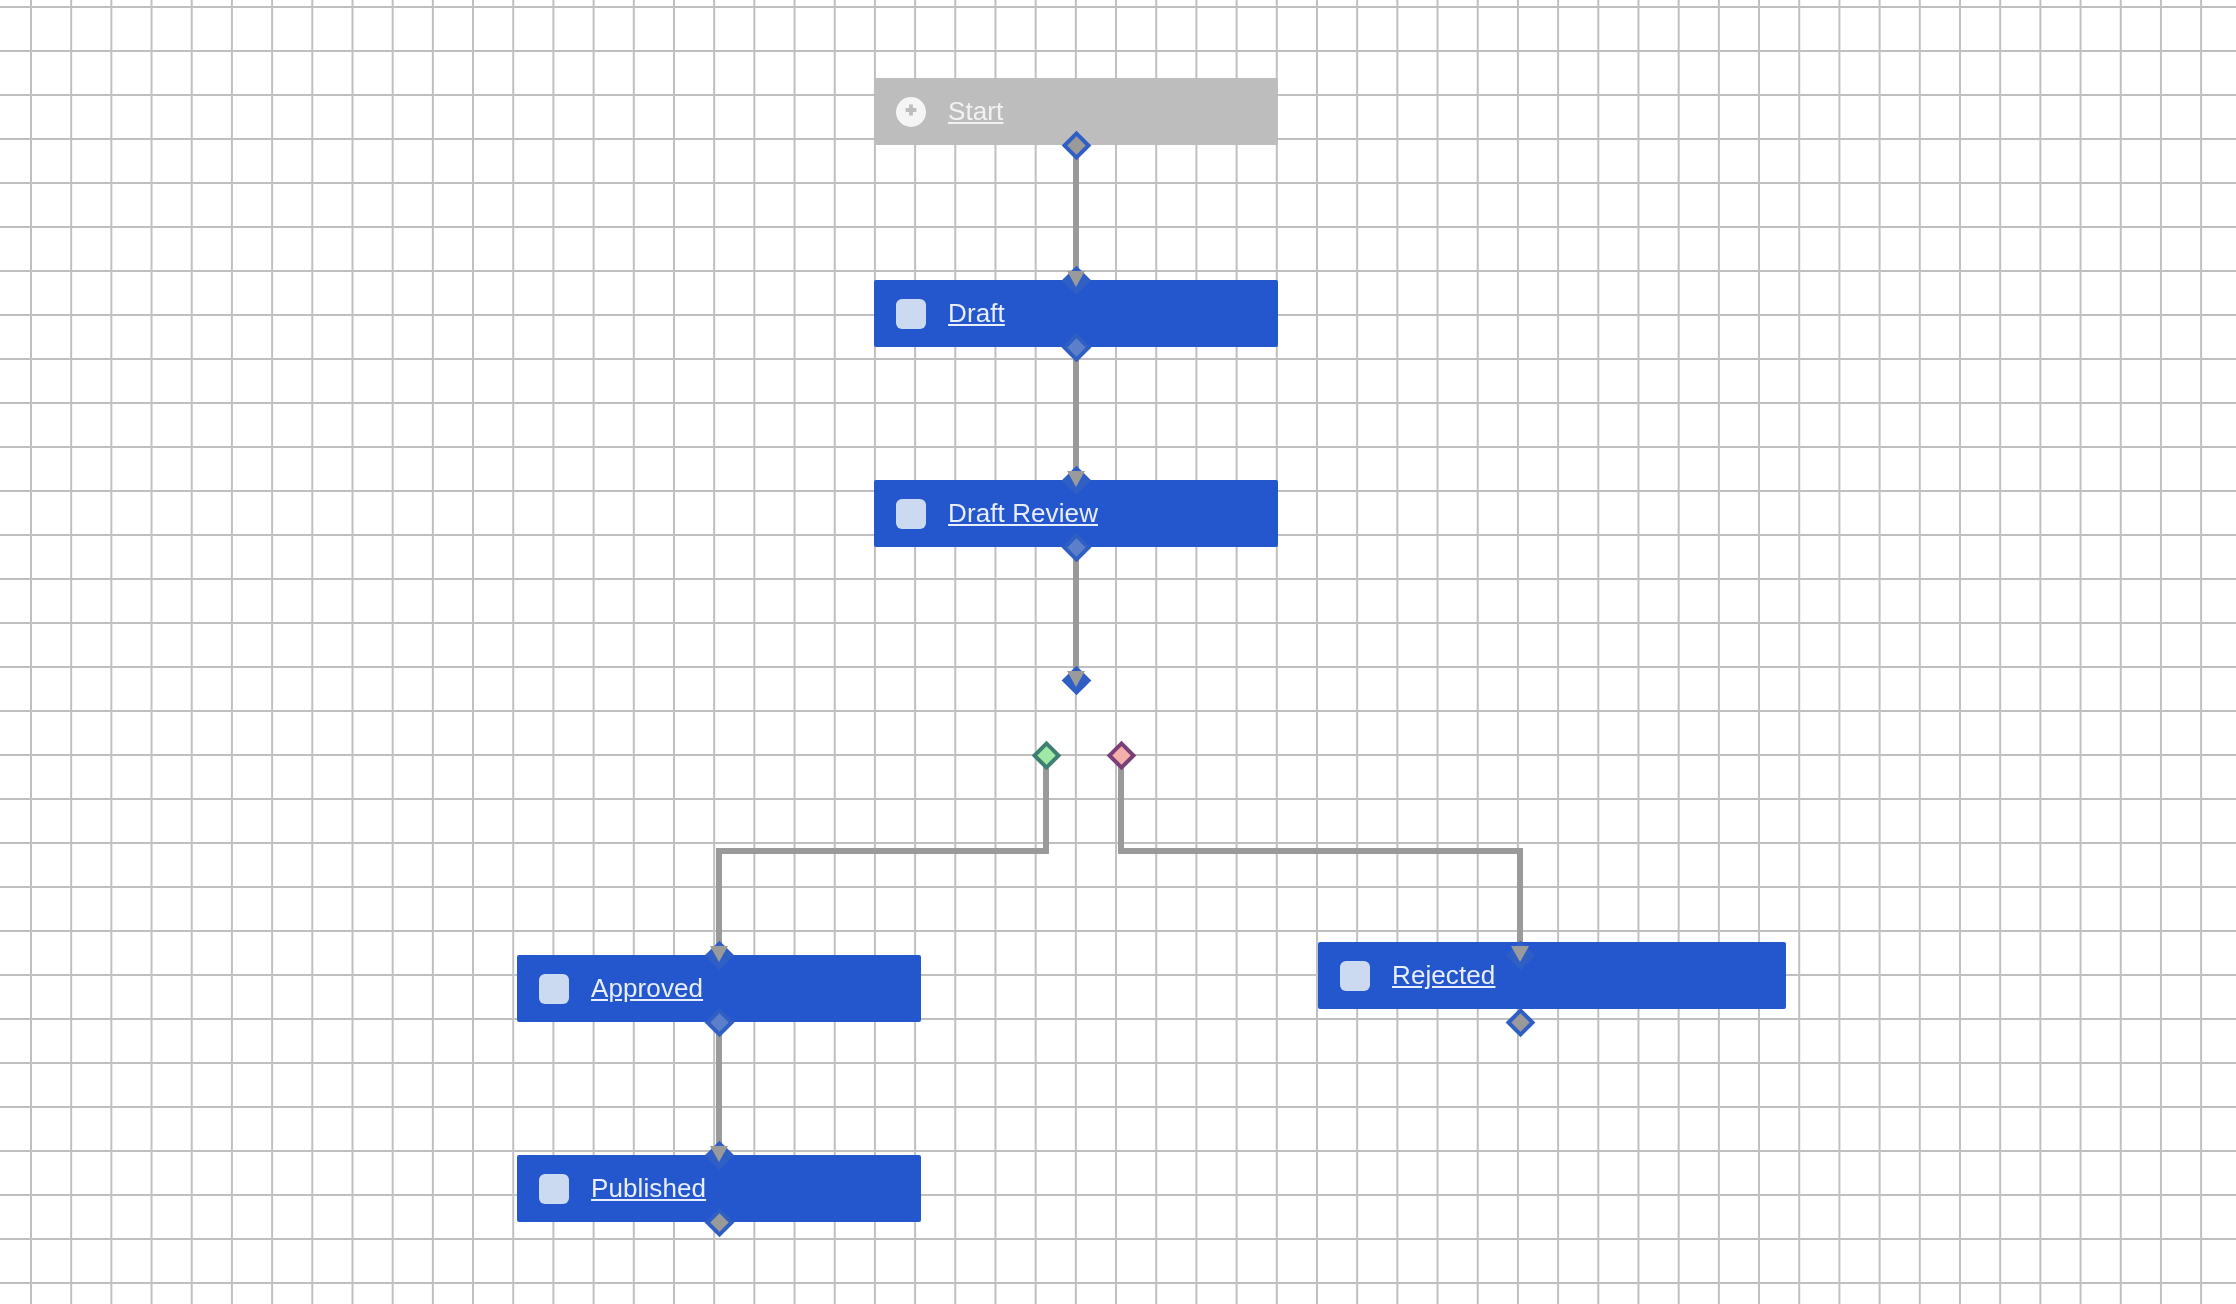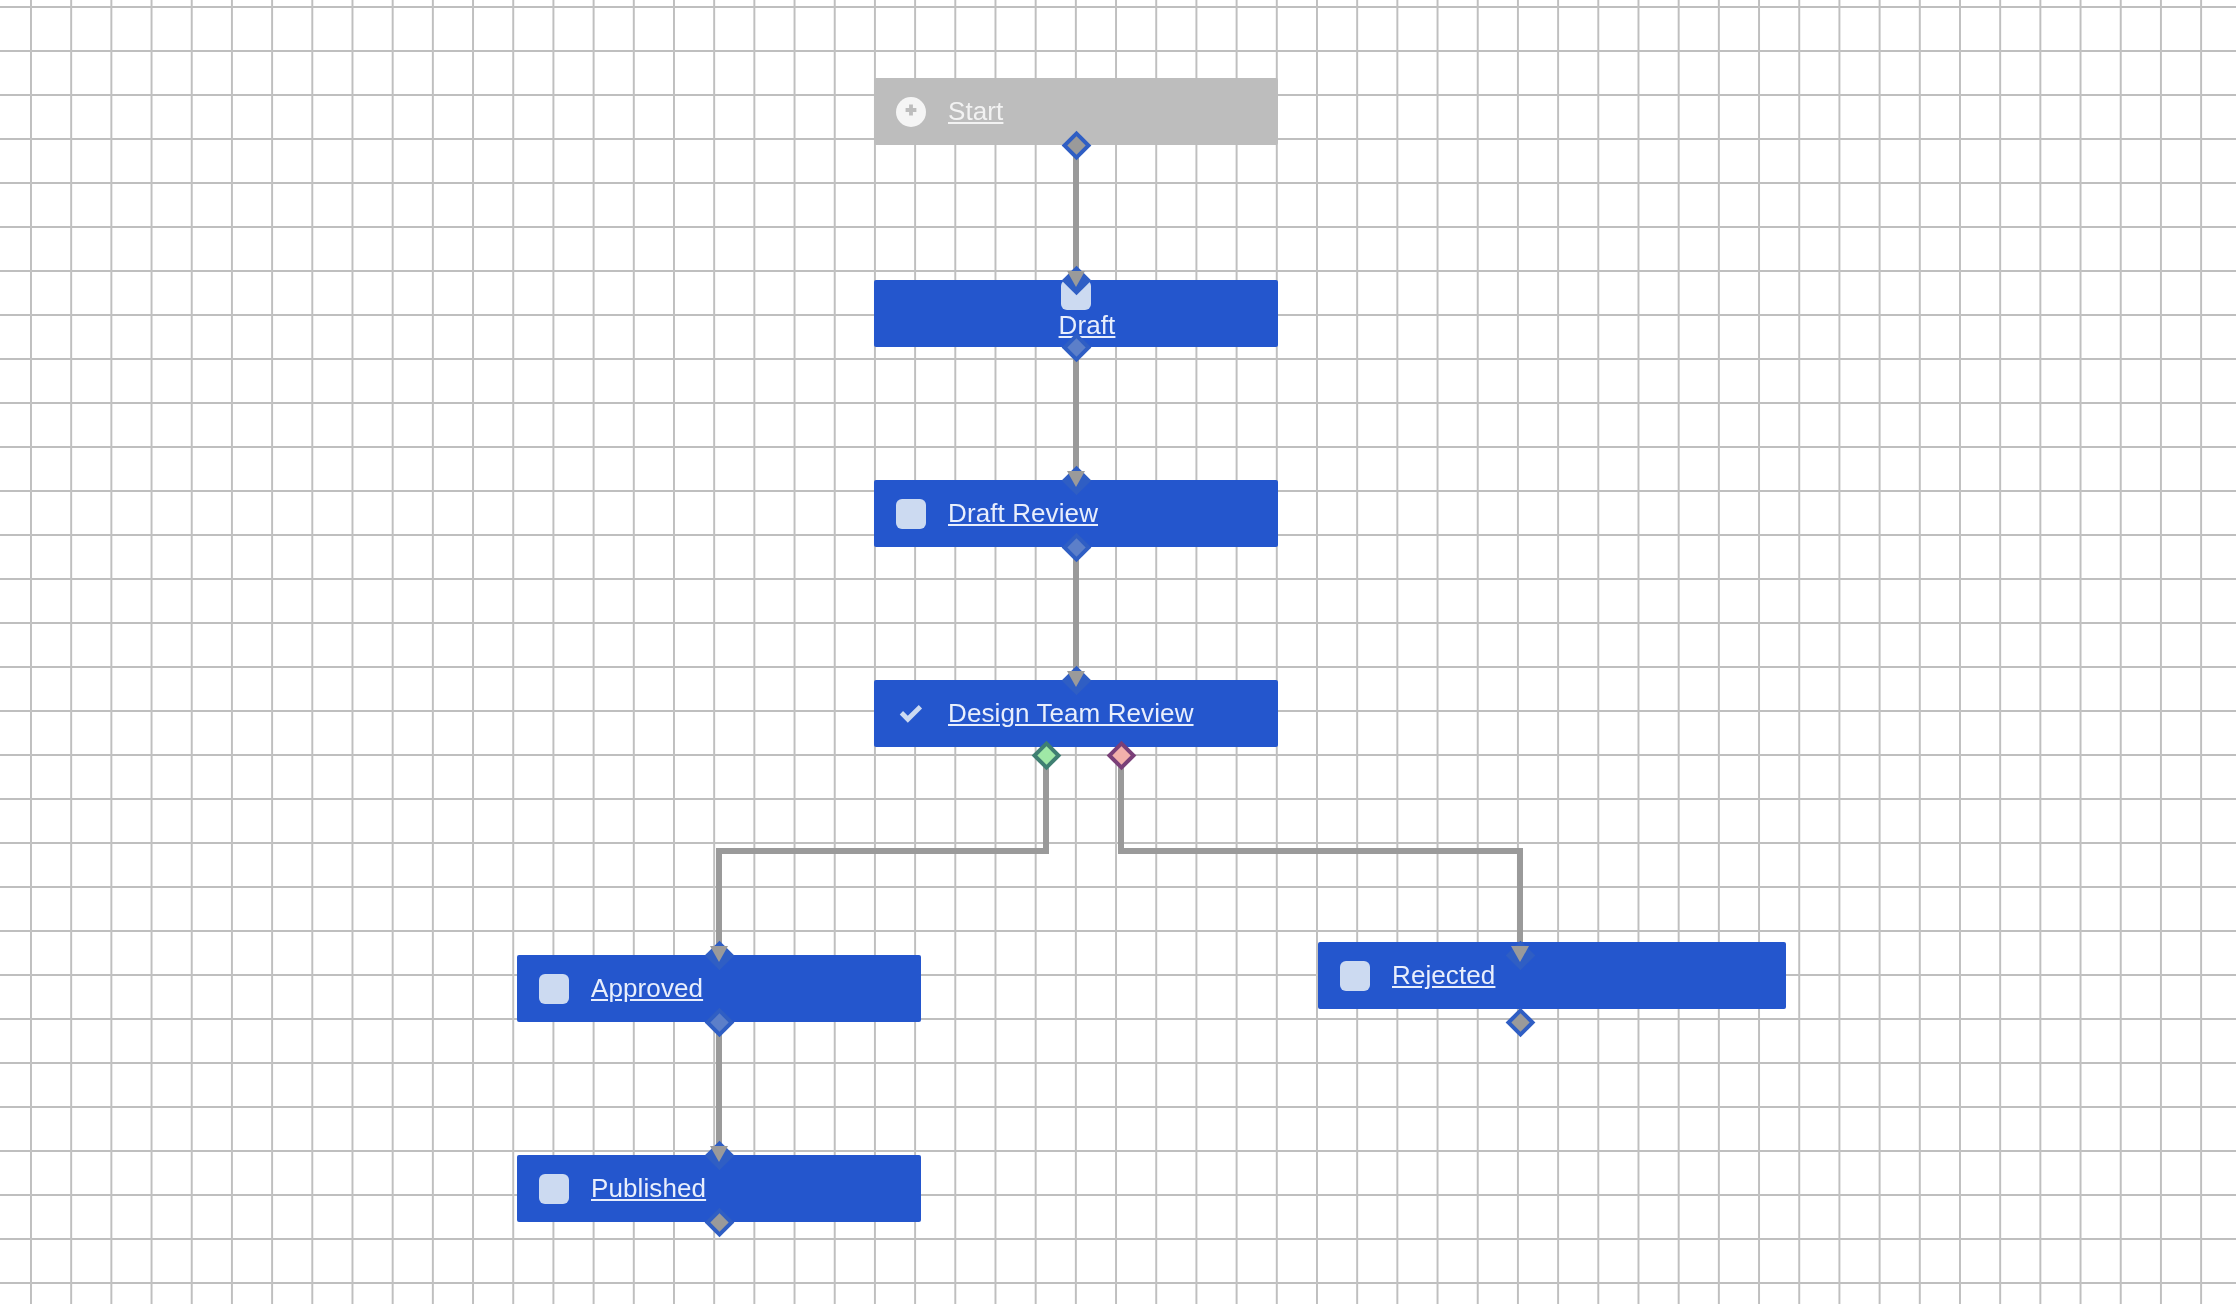--- a/index.html
+++ b/index.html
@@ -122,21 +122,21 @@
         <path d="M13.1,7.6 h3.8 v3.5 h3.5 v3.8 h-3.5 v3.5 h-3.8 v-3.5 h-3.5 v-3.8 h3.5 z" fill="#bdbdbd"></path>
       </svg>
     </span>
     <span class="node-label">Start</span>
   </div>
   <div class="port port-out loose" style="left:1061px; top:130px;">
     <span class="dia"></span>
     <span class="glyph"></span>
   </div>
 
-  <div class="node blue" style="left:874px; top:280px; width:404px; height:67px;flex-direction:column;">
+  <div class="node blue" style="left:874px; top:280px; width:404px; height:67px;">
     <span class="node-icon">
       <span class="icon-square"></span>
     </span>
     <span class="node-label">Draft</span>
   </div>
   <div class="port port-in" style="left:1061px; top:265px;">
     <span class="dia"></span>
     <span class="glyph"></span>
   </div>
   <div class="port port-out" style="left:1061px; top:332px;">
@@ -152,28 +152,20 @@
   </div>
   <div class="port port-in" style="left:1061px; top:465px;">
     <span class="dia"></span>
     <span class="glyph"></span>
   </div>
   <div class="port port-out" style="left:1061px; top:532px;">
     <span class="dia"></span>
     <span class="glyph"></span>
   </div>
 
-  <div class="node blue" style="left:874px; top:680px; width:404px; height:67px;">
-    <span class="node-icon">
-      <svg width="32" height="30" viewBox="0 0 32 30" xmlns="http://www.w3.org/2000/svg">
-        <path d="M4,15.5 L7.5,11.8 L12.6,16.9 L24.3,5.4 L27.8,9.1 L12.6,24.3 z" fill="#ccdaf1"></path>
-      </svg>
-    </span>
-    <span class="node-label">Design Team Review</span>
-  </div>
   <div class="port port-in" style="left:1061px; top:665px;">
     <span class="dia"></span>
     <span class="glyph"></span>
   </div>
   <div class="port port-out ok" style="left:1031px; top:740px;">
     <span class="dia"></span>
     <span class="glyph"></span>
   </div>
   <div class="port port-out no" style="left:1106px; top:740px;">
     <span class="dia"></span>

